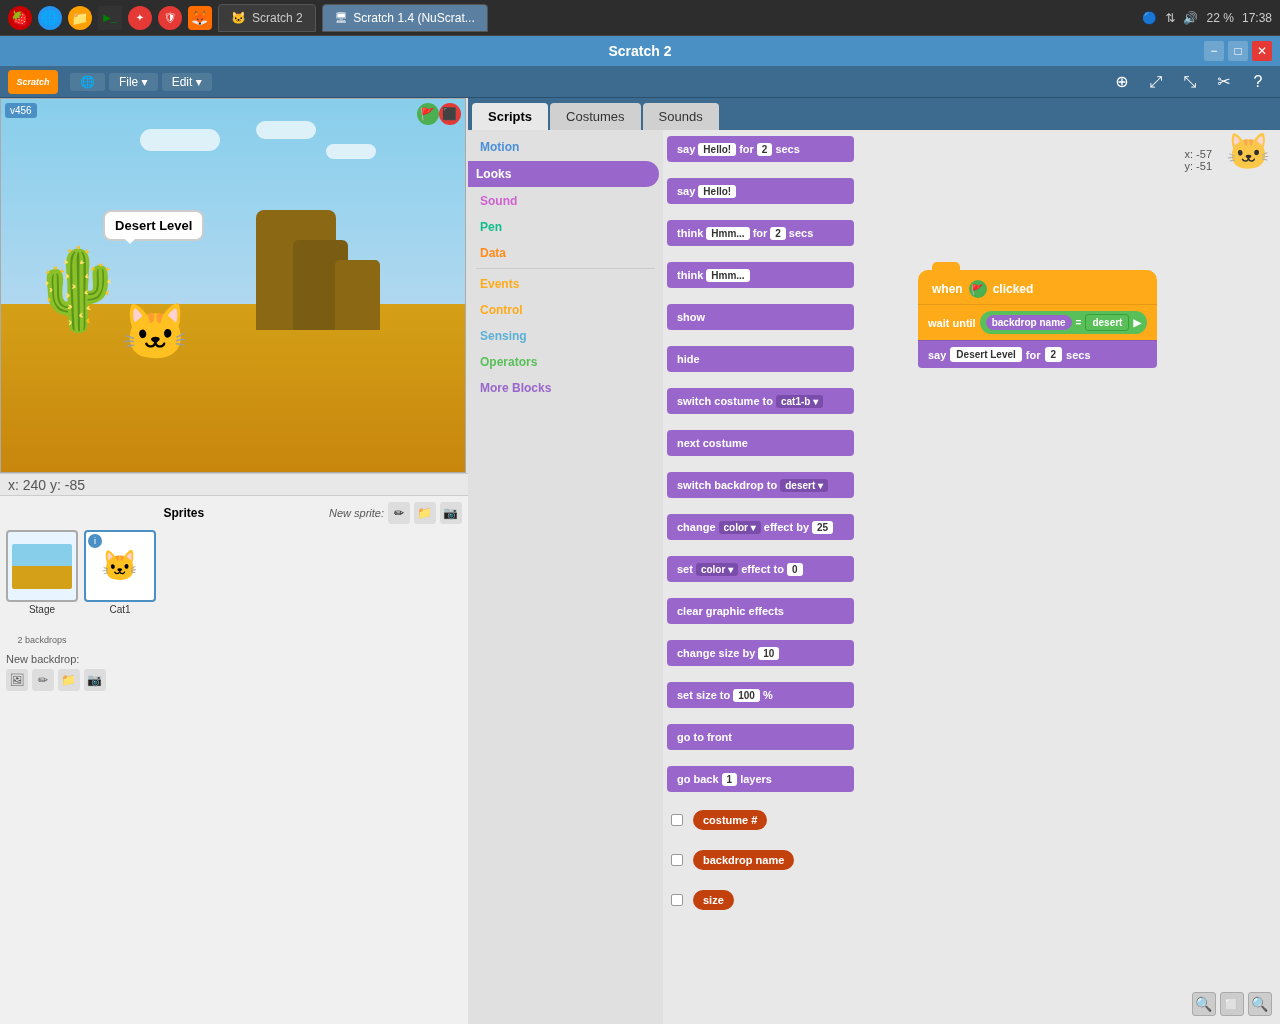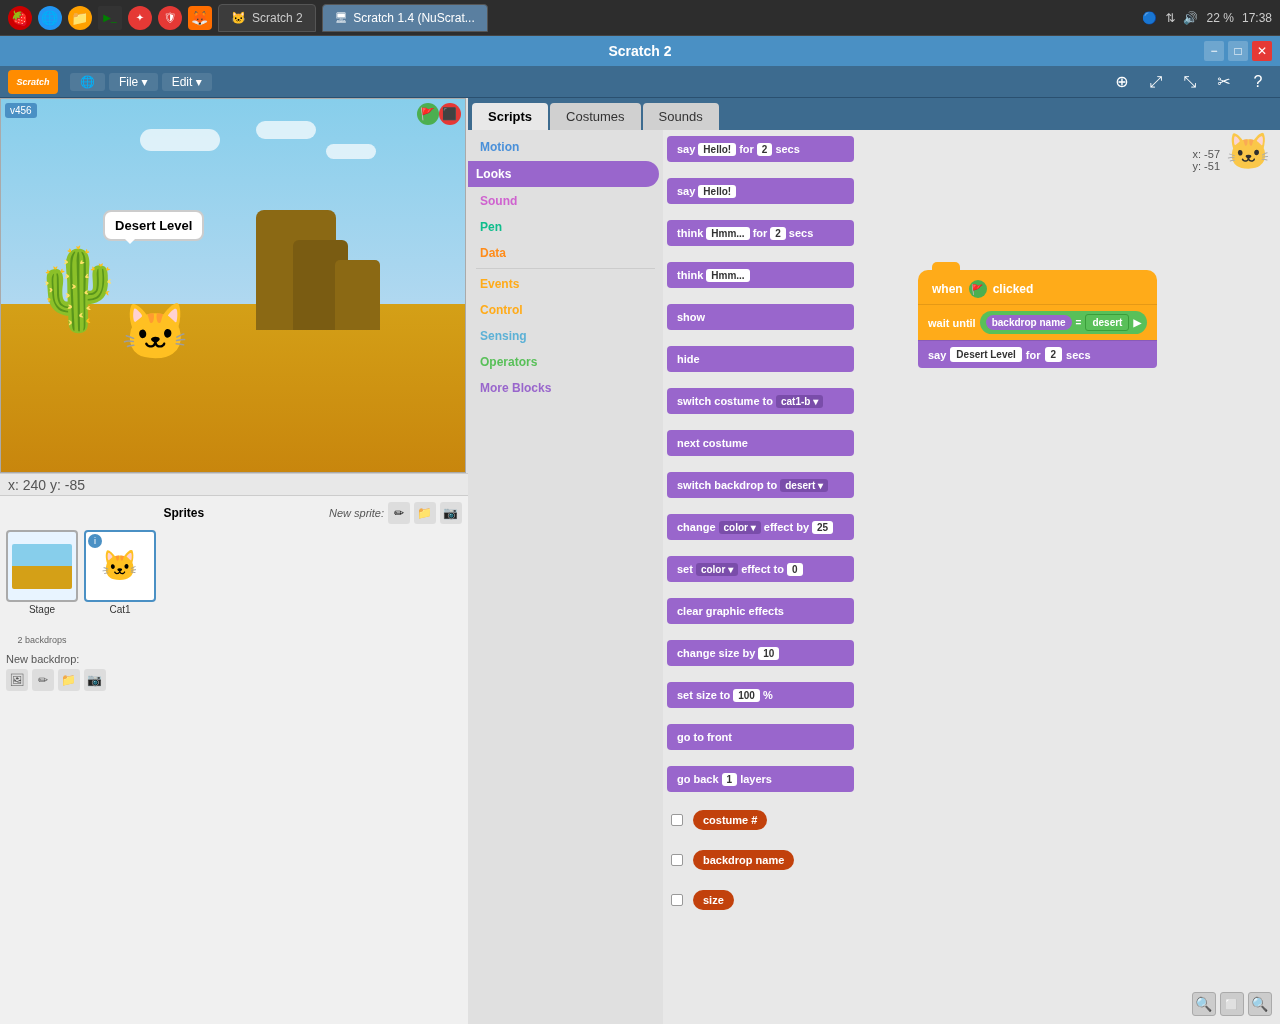--- a/index.html
+++ b/index.html
@@ -434,21 +434,21 @@
     .cat-illustration {
       position: absolute;
       right: 4px; top: 4px;
       width: 50px; height: 50px;
       font-size: 36px;
       line-height: 1;
       opacity: 0.8;
     }
     .xy-coords {
       position: absolute;
-      right: 60px; top: 18px;
+      right: 68px; top: 18px;
       font-size: 11px; color: #555;
     }
   </style>
 </head>
 <body>
 
 <div id="os-bar">
   <div class="os-icon" style="background:#cc0000; color:white;">🍓</div>
   <div class="os-icon" style="background:#2196f3; color:white;">🌐</div>
   <div class="os-icon" style="background:#ffa000; color:white;">📁</div>

